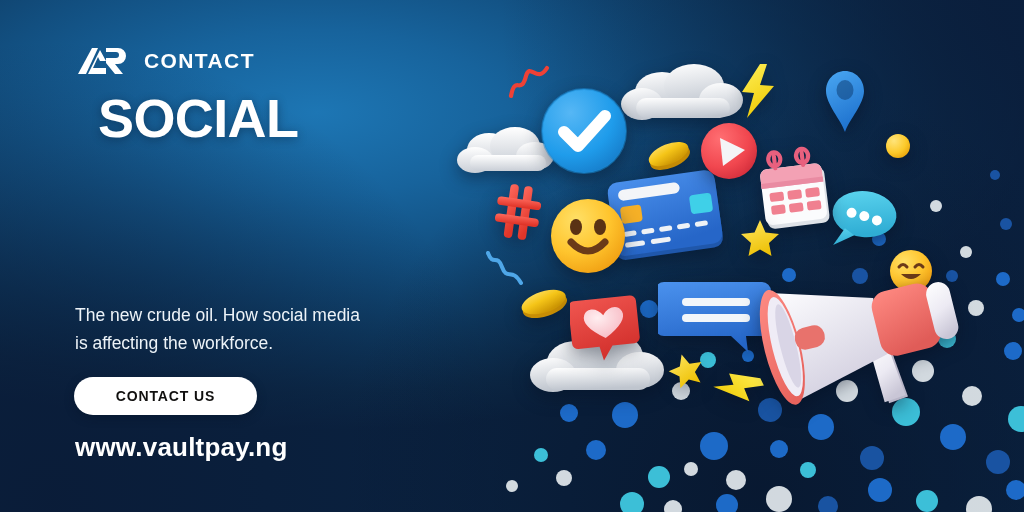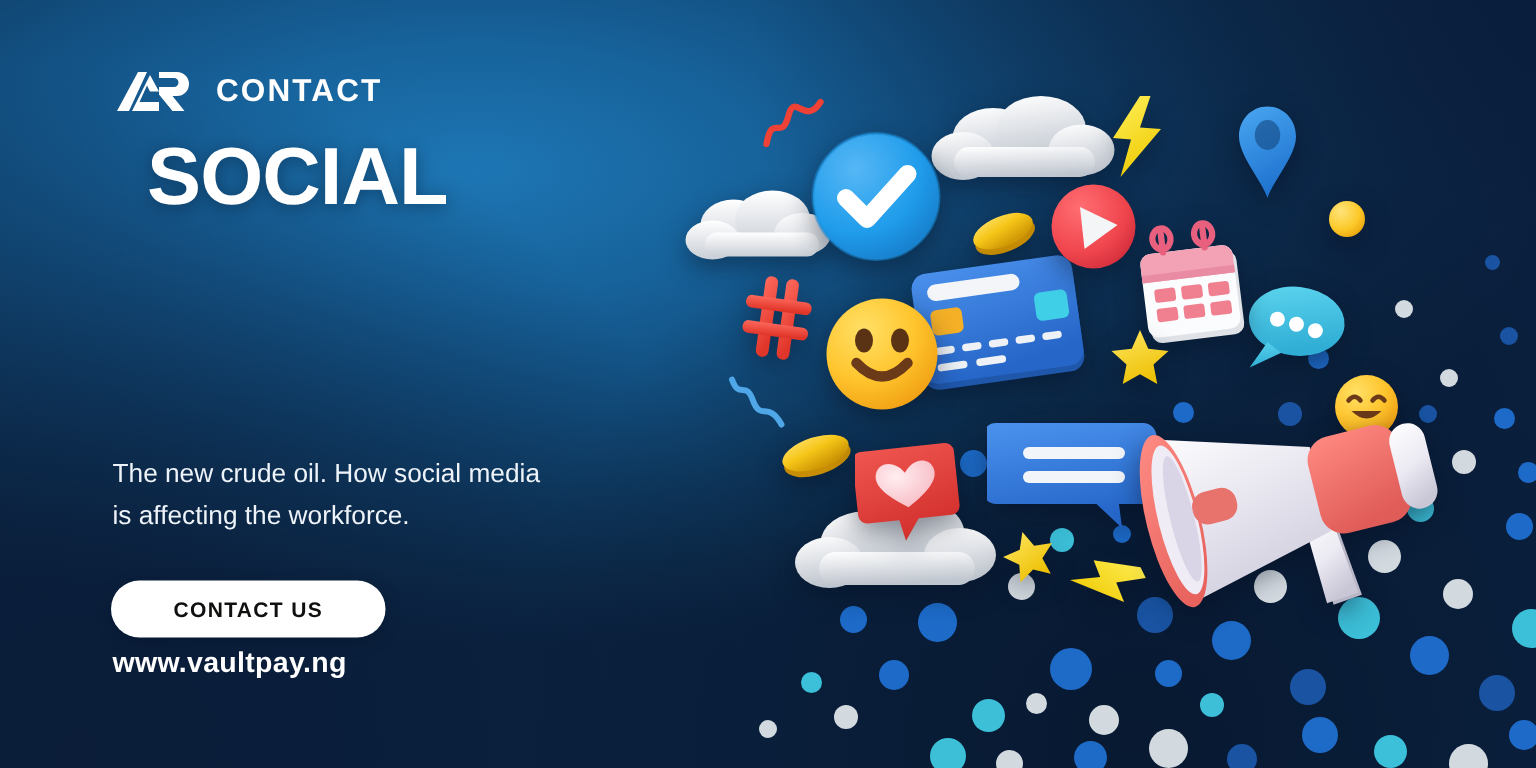--- a/index.html
+++ b/index.html
@@ -35,31 +35,31 @@
     text-shadow:0 2px 10px rgba(3,16,34,0.38);
     margin-left:24px;
   }
   .headline div{white-space:nowrap;}
   .subcopy{
     position:absolute;left:75px;top:283px;width:300px;
     color:#edf3f8;font-size:17.5px;line-height:1.62;font-weight:normal;
     font-family:"Liberation Sans", sans-serif;
   }
   .cta{
-    position:absolute;left:74px;top:387px;
+    position:absolute;left:74px;top:377px;
     width:183px;height:38px;border:none;border-radius:22px;
     background:#ffffff;color:#11100f;
     font-size:14px;font-weight:bold;letter-spacing:0.9px;
     font-family:"Liberation Sans", sans-serif;cursor:pointer;
     display:flex;align-items:center;justify-content:center;
     box-shadow:0 3px 10px rgba(4,16,34,0.35);
   }
   .url{
     position:absolute;left:75px;top:432px;
-    color:#ffffff;font-size:19px;font-weight:bold;letter-spacing:0.2px;
+    color:#ffffff;font-size:26px;font-weight:bold;letter-spacing:0.2px;
     font-family:"Liberation Sans", sans-serif;
   }
 
   
   .art{position:absolute;}
   .cloud{position:absolute;}
   .coin{position:absolute;}
 
   .shadowed{filter:drop-shadow(0 6px 9px rgba(4,14,30,0.45));}
 </style>

